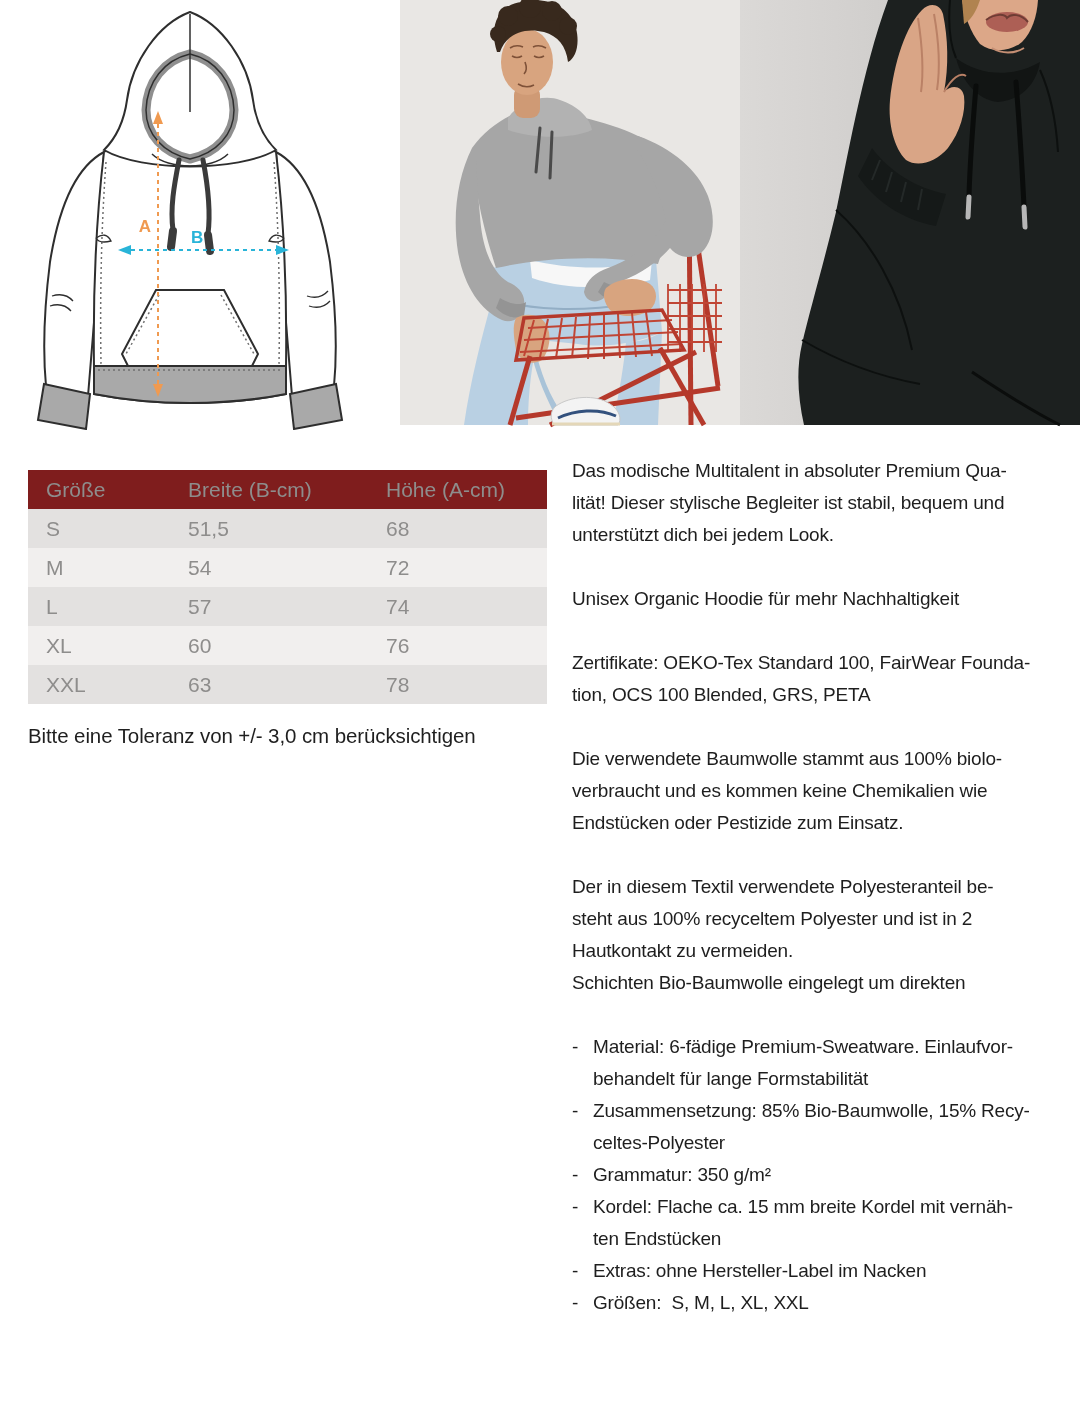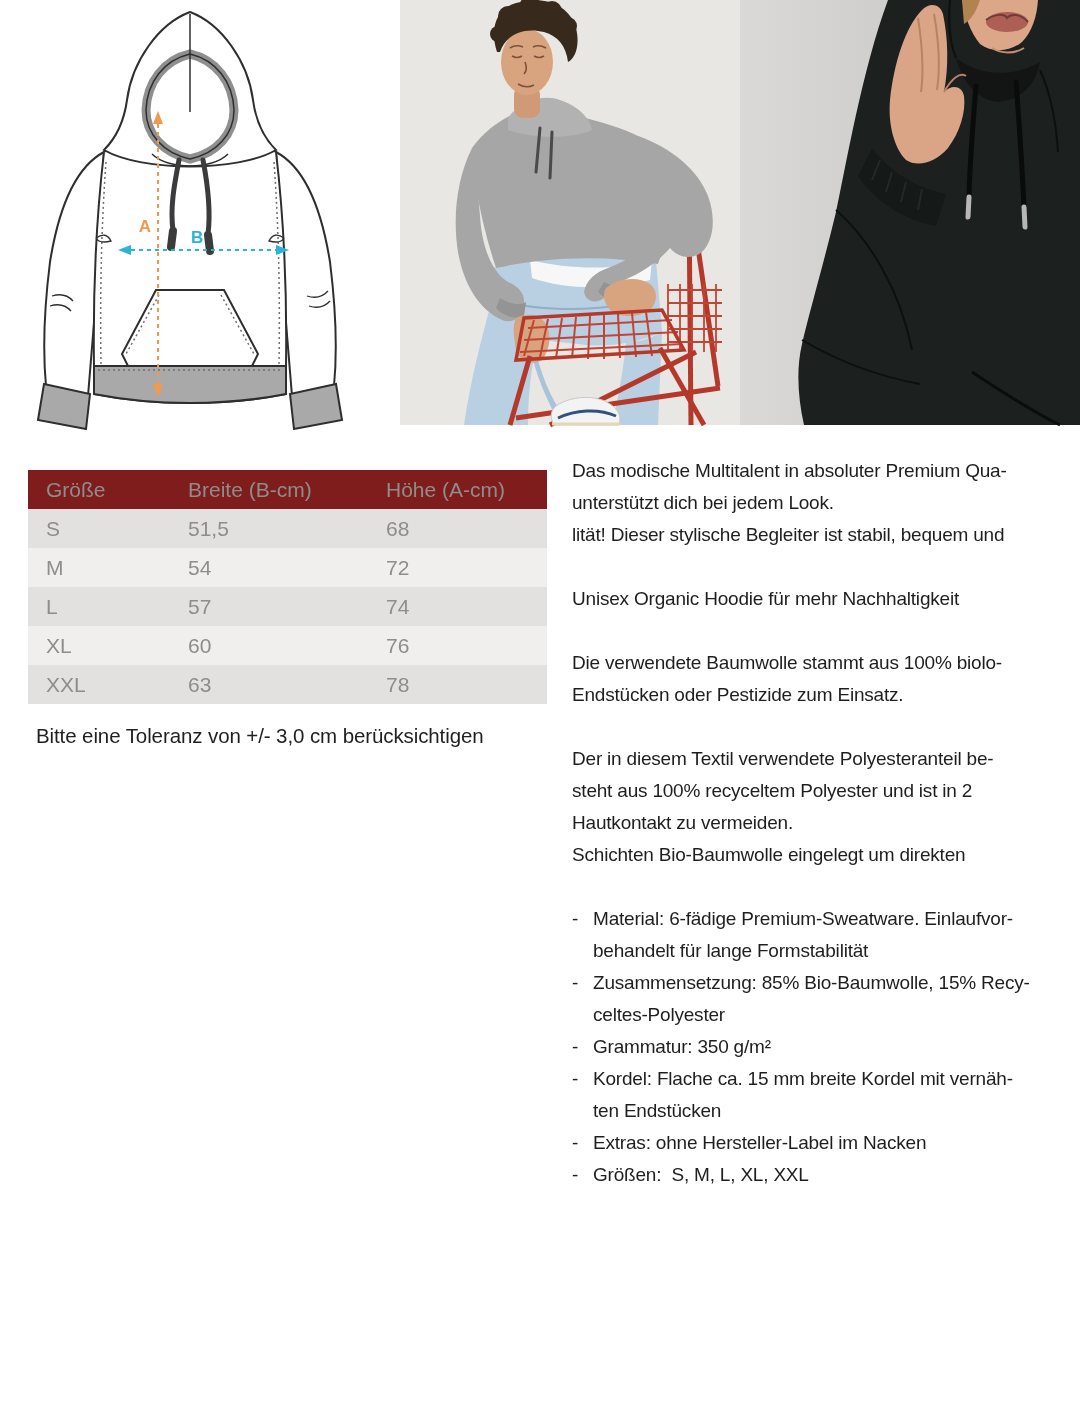--- a/index.html
+++ b/index.html
@@ -13,21 +13,21 @@
 
   
   .size-table{position:absolute;left:28px;top:470px;width:519px;border-collapse:collapse;
               font-size:21px;color:#8e8d8c;}
   .size-table td{height:39px;padding:0 0 0 18px;vertical-align:middle;}
   .size-table tr.hdr td{background:#7f1d1d;}
   .size-table tr.odd td{background:#e3e1e0;}
   .size-table tr.even td{background:#f1efee;}
   .col-size{width:142px;} .col-b{width:198px;} .col-h{width:179px;}
 
-  .tolerance{position:absolute;left:36px;top:724px;font-size:20.5px;color:#1f1f1f;
+  .tolerance{position:absolute;left:28px;top:724px;font-size:20.5px;color:#1f1f1f;
              white-space:pre;letter-spacing:-0.1px;}
 
   
   .desc{position:absolute;left:572px;top:455px;width:505px;color:#1e1e1e;
         font-size:19px;line-height:32px;letter-spacing:-0.2px;}
   .desc .para{margin:0 0 32px 0;}
   .desc .line{white-space:pre;}
   .bullet{display:flex;}
   .bullet .dash{width:21px;flex:none;white-space:pre;}
   .bullet .btext{flex:1;}
@@ -277,31 +277,36 @@
       </tr>
     </tbody>
   </table>
 
   <div class="tolerance">Bitte eine Toleranz von +/- 3,0 cm berücksichtigen</div>
 
   <div class="desc">
 
     <div class="para">
       <div class="line">Das modische Multitalent in absoluter Premium Qua-</div>
+      <div class="line">lität! Dieser stylische Begleiter ist stabil, bequem und</div>
       <div class="line">unterstützt dich bei jedem Look.</div>
-      <div class="line">lität! Dieser stylische Begleiter ist stabil, bequem und</div>
     </div>
 
     <div class="para">
       <div class="line">Unisex Organic Hoodie für mehr Nachhaltigkeit</div>
     </div>
 
+    <div class="para">
+      <div class="line">Zertifikate: OEKO-Tex Standard 100, FairWear Founda-</div>
+      <div class="line">tion, OCS 100 Blended, GRS, PETA</div>
+    </div>
 
     <div class="para">
       <div class="line">Die verwendete Baumwolle stammt aus 100% biolo-</div>
+      <div class="line">verbraucht und es kommen keine Chemikalien wie</div>
       <div class="line">Endstücken oder Pestizide zum Einsatz.</div>
     </div>
 
     <div class="para">
       <div class="line">Der in diesem Textil verwendete Polyesteranteil be-</div>
       <div class="line">steht aus 100% recyceltem Polyester und ist in 2</div>
       <div class="line">Hautkontakt zu vermeiden.</div>
       <div class="line">Schichten Bio-Baumwolle eingelegt um direkten</div>
     </div>
 

